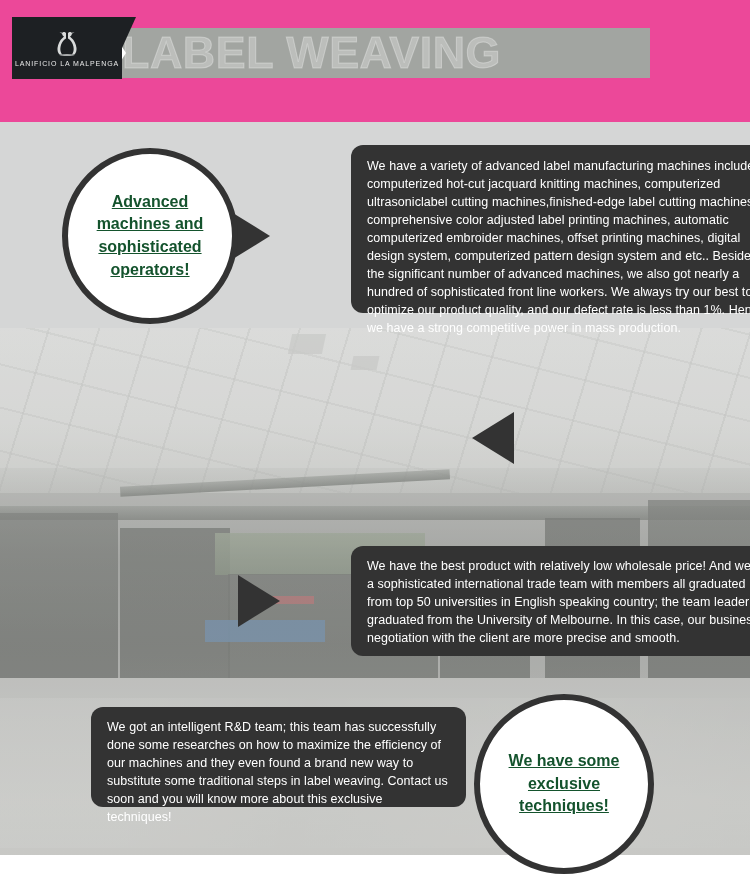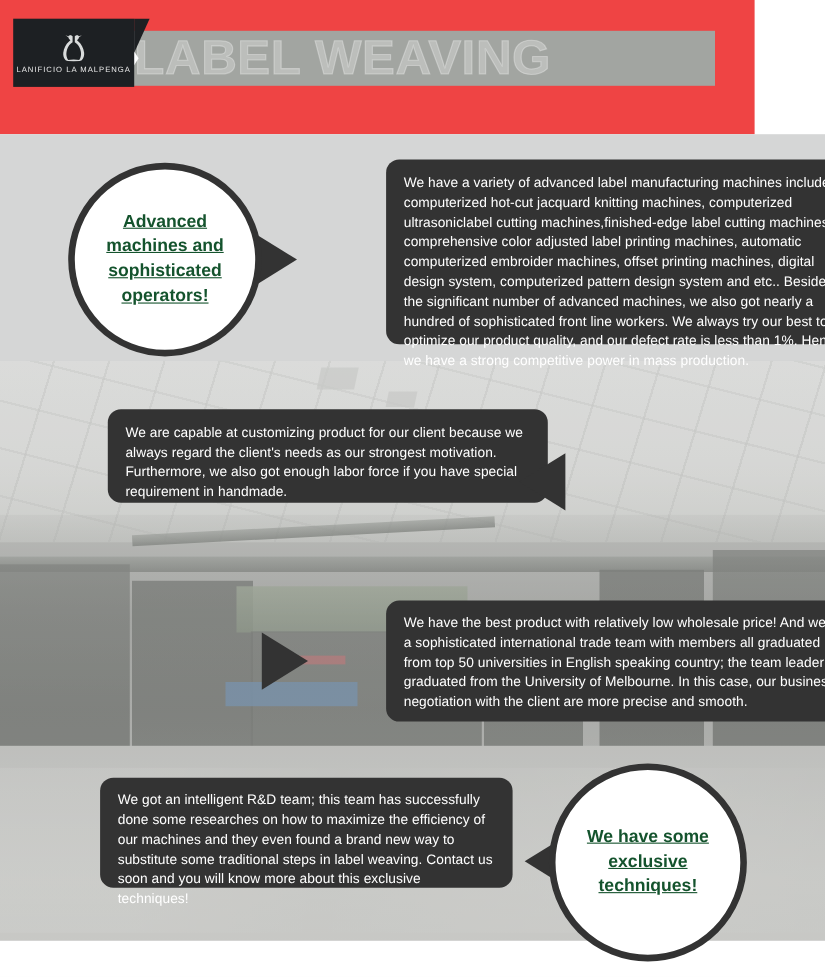--- a/index.html
+++ b/index.html
@@ -16,23 +16,23 @@
     width: 750px;
     height: 888px;
     overflow: hidden;
     background: #ffffff;
   }
 
   
   #header {
     position: absolute;
     left: 0; top: 0;
-    width: 686px;
+    width: 750px;
     height: 122px;
-    background: #ef4444;
+    background: #ec4899;
   }
   .header-band {
     position: absolute;
     left: 110px;
     top: 28px;
     width: 540px;
     height: 50px;
     background: #a2a5a1;
   }
   .header-band-notch {
@@ -249,21 +249,21 @@
   #box1 { left: 305px; top: 145px; width: 438px; height: 168px; padding: 12px 16px 10px 16px; }
 
   #bub2 { left: 492px; top: 348px; width: 180px; height: 180px; font-size: 16px; }
   #ptr2 { left: 472px; top: 412px; }
   #box2 { left: 52px;  top: 372px; width: 400px; height: 85px; padding: 12px 16px; }
 
   #bub3 { left: 68px;  top: 512px; width: 180px; height: 180px; font-size: 16px; }
   #ptr3 { left: 238px; top: 575px; }
   #box3 { left: 305px; top: 546px; width: 438px; height: 110px; padding: 11px 16px; }
 
-  #bub4 { left: 499px; top: 694px; width: 180px; height: 180px; font-size: 16px; }
+  #bub4 { left: 474px; top: 694px; width: 180px; height: 180px; font-size: 16px; }
   #ptr4 { left: 477px; top: 757px; }
   #box4 { left: 45px;  top: 707px; width: 375px; height: 100px; padding: 11px 16px; }
 </style>
 </head>
 <body>
 
 <div id="page">
 
   <div id="header">
     <div class="header-band"></div>
@@ -317,23 +317,20 @@
 
   <div class="ptr ptr-right" id="ptr1"></div>
   <div class="circle" id="bub1">
     <span class="ctxt">Advanced machines and sophisticated operators!</span>
   </div>
   <div class="callout" id="box1">
     <p>We have a variety of advanced label manufacturing machines include computerized hot-cut jacquard knitting machines, computerized ultrasoniclabel cutting machines,finished-edge label cutting machines, comprehensive color adjusted label printing machines, automatic computerized  embroider machines, offset printing machines, digital design system, computerized pattern design system and etc.. Besides the significant number of advanced machines, we also got nearly a hundred of sophisticated front line workers. We always try our best to optimize our product quality, and our defect rate is less than 1%. Hence, we have a strong competitive power in mass production.</p>
   </div>
 
   <div class="ptr ptr-left" id="ptr2"></div>
-  <div class="callout" id="box2">
-    <p>We are capable at customizing product for our client because we always regard the client's needs as our strongest motivation. Furthermore, we also got enough labor force if you have special requirement in handmade.</p>
-  </div>
 
   <div class="ptr ptr-right" id="ptr3"></div>
   <div class="callout" id="box3">
     <p>We have the best product with relatively low wholesale price! And we got a sophisticated international trade team with members all graduated from top 50 universities in English speaking country; the team leader is graduated from the University of Melbourne. In this case, our business negotiation with the client are more precise and smooth.</p>
   </div>
 
   <div class="ptr ptr-left" id="ptr4"></div>
   <div class="circle" id="bub4">
     <span class="ctxt">We have some exclusive techniques!</span>
   </div>

